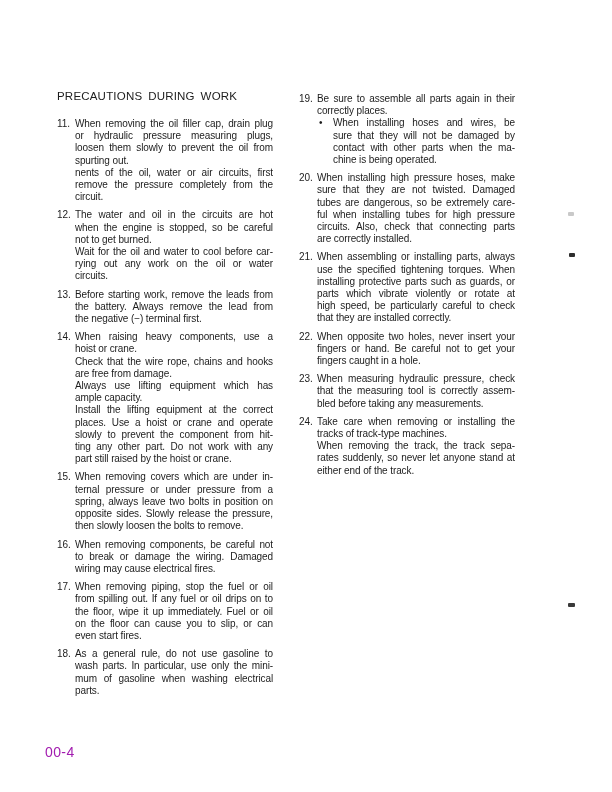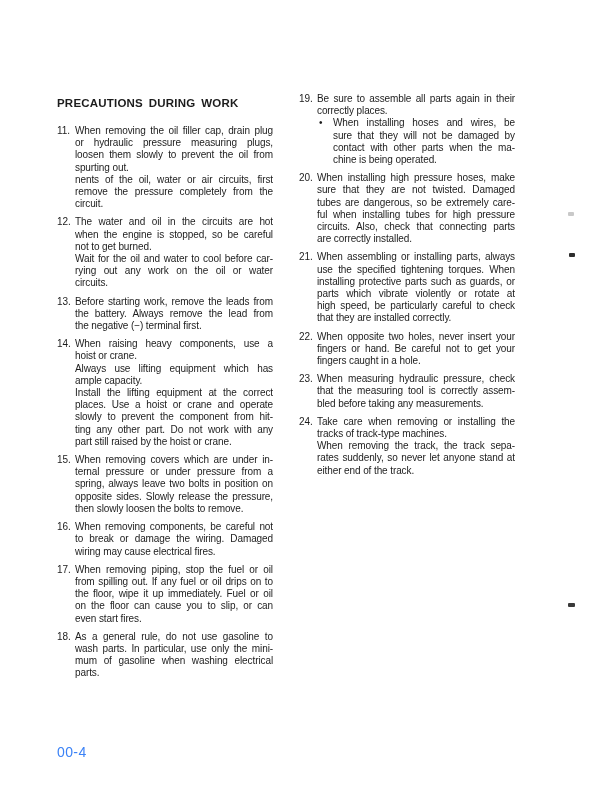--- a/index.html
+++ b/index.html
@@ -17,24 +17,24 @@
     position: absolute;
     top: 90px;
     width: 216px;
     font-size: 10px;
     letter-spacing: -0.1px;
   }
   .col.left  { left: 57px; }
   .col.right { left: 299px; }
   .heading {
     font-size: 11.5px;
-    font-weight: bold;
+    font-weight: normal;
     letter-spacing: 0.2px;
     word-spacing: 2.5px;
-    margin: 7px 0 15px 0;
+    margin: 0 0 15px 0;
     line-height: 13px;
     white-space: nowrap;
   }
   .right .items { padding-top: 3px; }
   .item {
     position: relative;
     padding-left: 18px;
     margin-top: 6px;
   }
   .item:first-child { margin-top: 0; }
@@ -58,25 +58,25 @@
   }
   .block.bullet .bullet-marker {
     position: absolute;
     left: 2px;
     top: -0.5px;
     line-height: 12.2px;
     font-size: 10px;
   }
   .footer {
     position: absolute;
-    left: 57px;
+    left: 45px;
     top: 744px;
     font-size: 14px;
     letter-spacing: 0.4px;
-    color: #3b82f6;
+    color: #a21caf;
   }
   .artifact {
     position: absolute;
     border-radius: 1px;
   }
 </style>
 </head>
 <body>
 
 <div class="page">
@@ -116,20 +116,24 @@
             <div class="line">Before starting work, remove the leads from</div>
             <div class="line">the battery. Always remove the lead from</div>
             <div class="line last">the negative (−) terminal first.</div>
           </div>
         </div>
         <div class="item">
           <span class="num">14.</span>
           <div class="block">
             <div class="line">When raising heavy components, use a</div>
             <div class="line last">hoist or crane.</div>
+          </div>
+          <div class="block">
+            <div class="line">Check that the wire rope, chains and hooks</div>
+            <div class="line last">are free from damage.</div>
           </div>
           <div class="block">
             <div class="line">Always use lifting equipment which has</div>
             <div class="line last">ample capacity.</div>
           </div>
           <div class="block">
             <div class="line">Install the lifting equipment at the correct</div>
             <div class="line">places. Use a hoist or crane and operate</div>
             <div class="line">slowly to prevent the component from hit-</div>
             <div class="line">ting any other part. Do not work with any</div>

